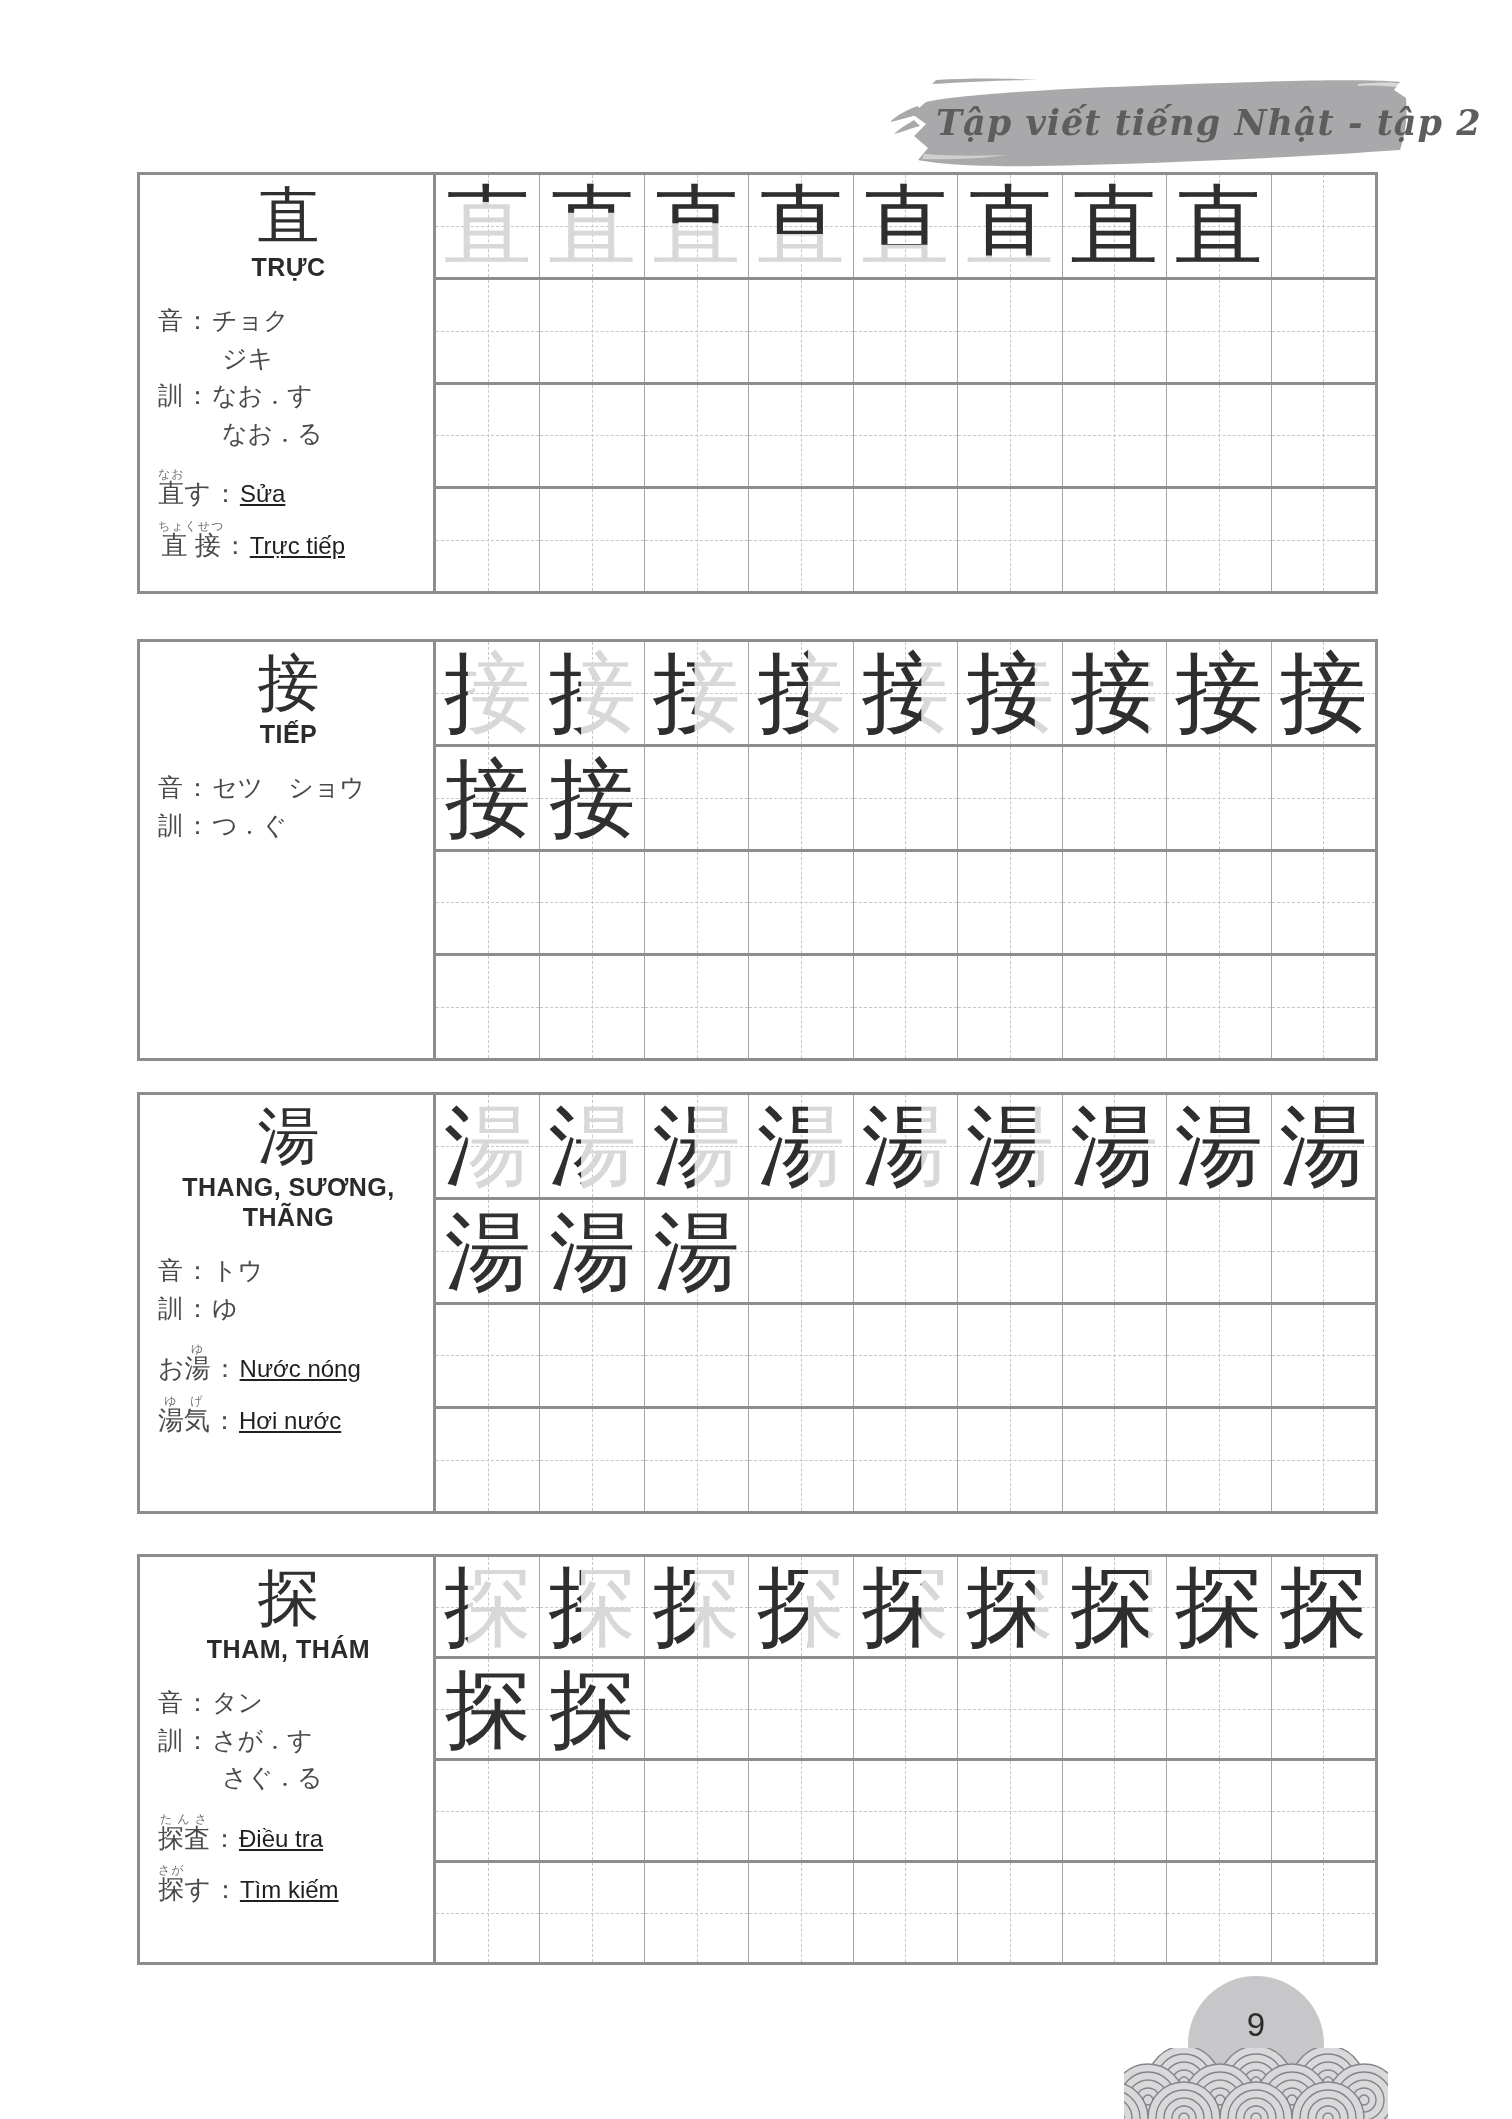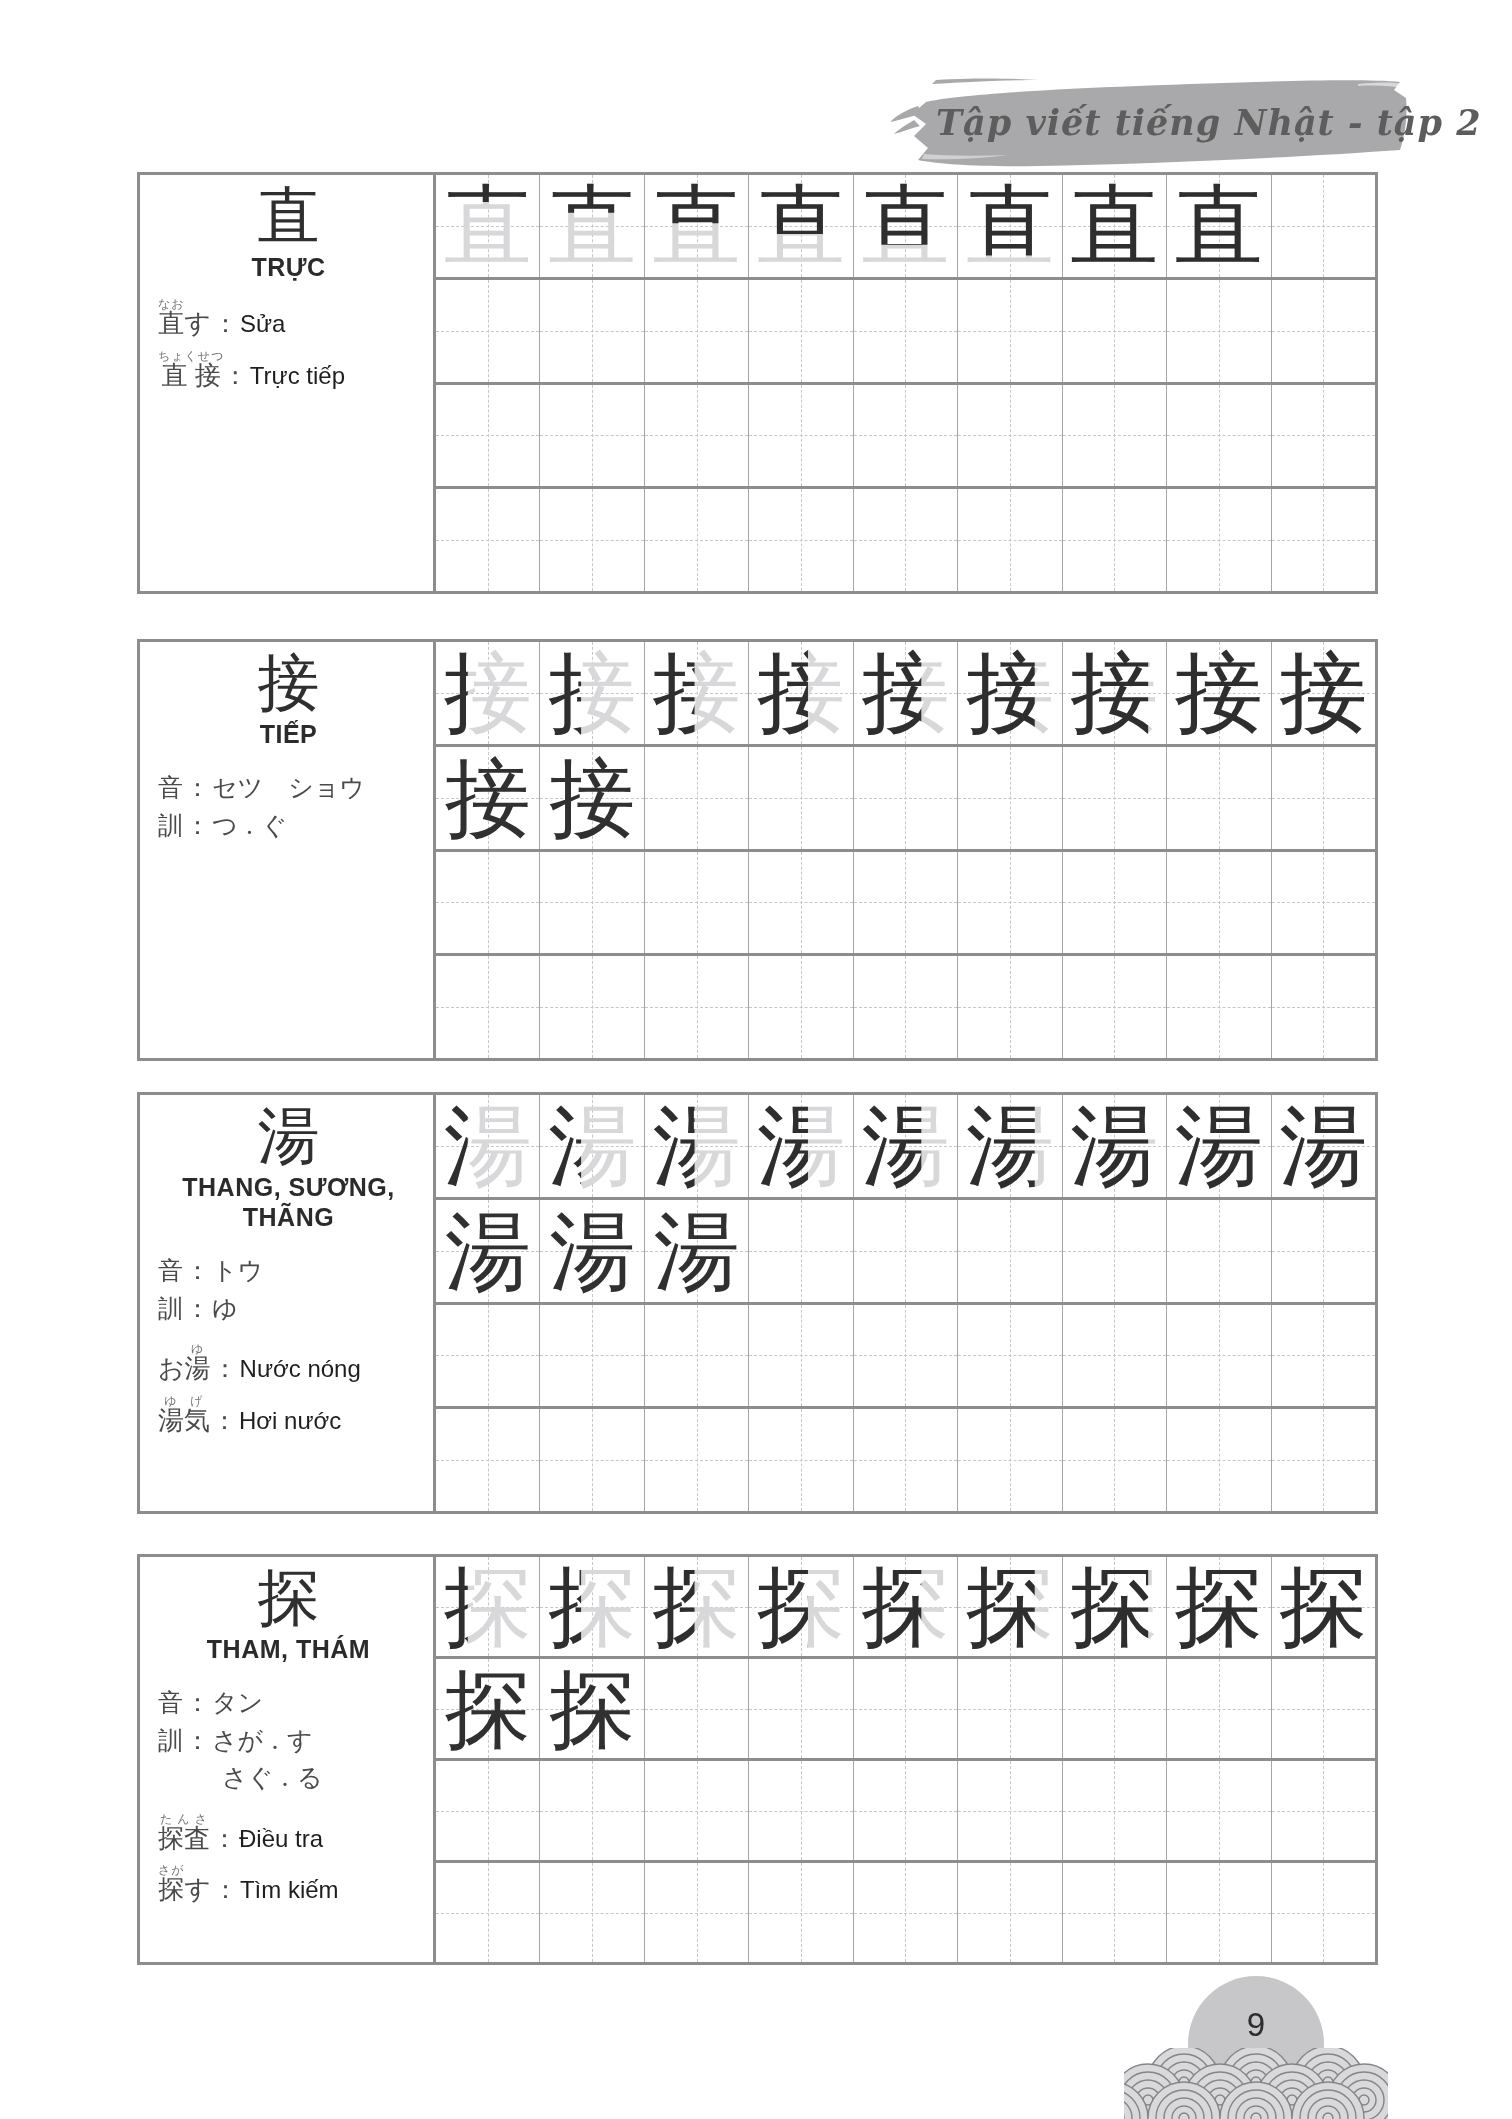--- a/index.html
+++ b/index.html
@@ -37,21 +37,21 @@
     font-size:25px;line-height:1.5;
   }
   .rline{white-space:nowrap;}
   .rline.cont{padding-left:64px;}
   .rcolon{padding:0 2px;}
   .examples{margin-top:4px;}
   .ex{margin-top:12px;white-space:nowrap;line-height:1.05;}
   .word{font-family:"DejaVu Serif",serif;font-size:26px;color:#4a4a4a;}
   ruby rt{font-size:12px;color:#737373;letter-spacing:1px;font-family:"DejaVu Serif",serif;}
   .ex .colon{font-family:"DejaVu Serif",serif;font-size:25px;color:#4a4a4a;padding:0 2px;}
-  .meaning{font-size:24px;font-weight:500;color:#1f1f1f;}
+  .meaning{font-size:24px;font-weight:500;color:#1f1f1f;text-decoration:underline;}
   
   .grid{flex:1;display:flex;flex-direction:column;}
   .grow{flex:1;display:flex;border-bottom:3px solid #8d8d8d;}
   .grow:last-child{border-bottom:none;}
   .cell{flex:1;position:relative;border-right:1.5px solid #a5a5a5;overflow:hidden;}
   .cell:last-child{border-right:none;}
   .vd{position:absolute;left:50%;top:0;bottom:0;width:0;border-left:1.5px dashed #c7c7c7;}
   .hd{position:absolute;top:50%;left:0;right:0;height:0;border-top:1.5px dashed #c7c7c7;}
   .glyph{
     position:absolute;left:0;top:0;width:100%;height:100%;
@@ -83,20 +83,26 @@
   <path d="M470,8 C490,6 506,6 518,8 L516,12 C504,10 488,9 470,10 Z" fill="#ffffff" opacity="0.55"></path>
   <path d="M36,78 C60,80 90,80 120,79 C90,83 58,84 34,83 Z" fill="#ffffff" opacity="0.45"></path>
 </svg>
 <div class="header-title">Tập viết tiếng Nhật - tập 2</div>
 
 <main id="blocks-root">
     <section class="block" style="top: 172px; height: 422px;">
       <div class="panel">
         <div class="big-kanji">直</div>
         <div class="viet">TRỰC</div>
+        <div class="readings">
+          <div class="rline"><span class="rlabel">音</span><span class="rcolon">：</span><span class="rval">チョク</span></div>
+          <div class="rline cont"><span class="rval">ジキ</span></div>
+          <div class="rline"><span class="rlabel">訓</span><span class="rcolon">：</span><span class="rval">なお . す</span></div>
+          <div class="rline cont"><span class="rval">なお . る</span></div>
+        </div>
         <div class="examples">
           <div class="ex"><span class="word"><ruby><span class="rb">直</span><rt>なお</rt></ruby><span class="tail">す</span></span><span class="colon">：</span><span class="meaning">Sửa</span></div>
           <div class="ex"><span class="word"><ruby><span class="rb">直接</span><rt>ちょくせつ</rt></ruby></span><span class="colon">：</span><span class="meaning">Trực tiếp</span></div>
         </div>
       </div>
       <div class="grid">
         <div class="grow">
           <div class="cell">
             <i class="vd"></i>
             <i class="hd"></i>

